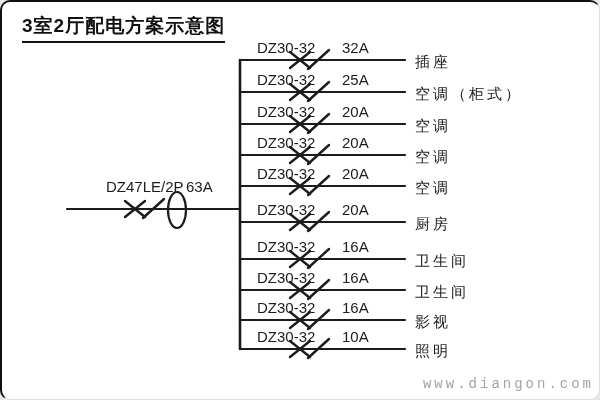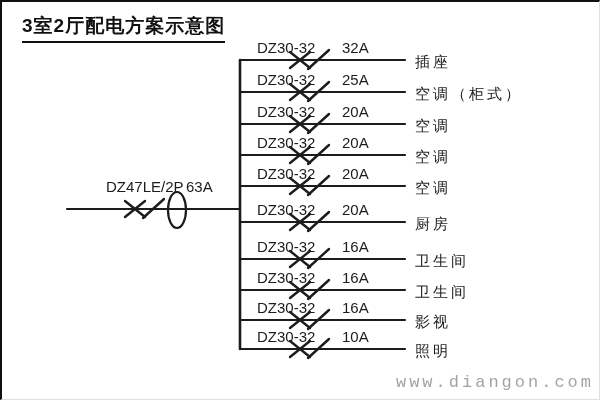--- a/index.html
+++ b/index.html
@@ -7,33 +7,34 @@
     position:relative;
     width:600px;height:400px;
     background:#ffffff;
     box-sizing:border-box;
     border-top:2px solid #101010;
     border-left:2px solid #101010;
     border-right:1px solid #e0e0e0;
     border-bottom:1px solid #e0e0e0;
     overflow:hidden;
     font-family:"Liberation Sans", sans-serif;
+    border-radius:10px;
   }
   .title{
     position:absolute;left:20px;top:11px;
     font-size:19px;font-weight:bold;color:#111;
     letter-spacing:1px;
     border-bottom:2px solid #111;
     padding-bottom:2px;
     white-space:nowrap;
   }
   .watermark{
     position:absolute;right:5px;bottom:7px;
     font-family:"Liberation Mono", monospace;
-    font-size:17px;letter-spacing:3px;
+    font-size:14px;letter-spacing:3px;
     color:#a3a3a3;white-space:nowrap;
   }
   svg{position:absolute;left:0;top:0;}
   svg text{font-family:"Liberation Sans", sans-serif;fill:#1c1c1c;}
 </style>
 </head>
 <body>
 
 <div class="stage">
   <div class="title">3室2厅配电方案示意图</div>

